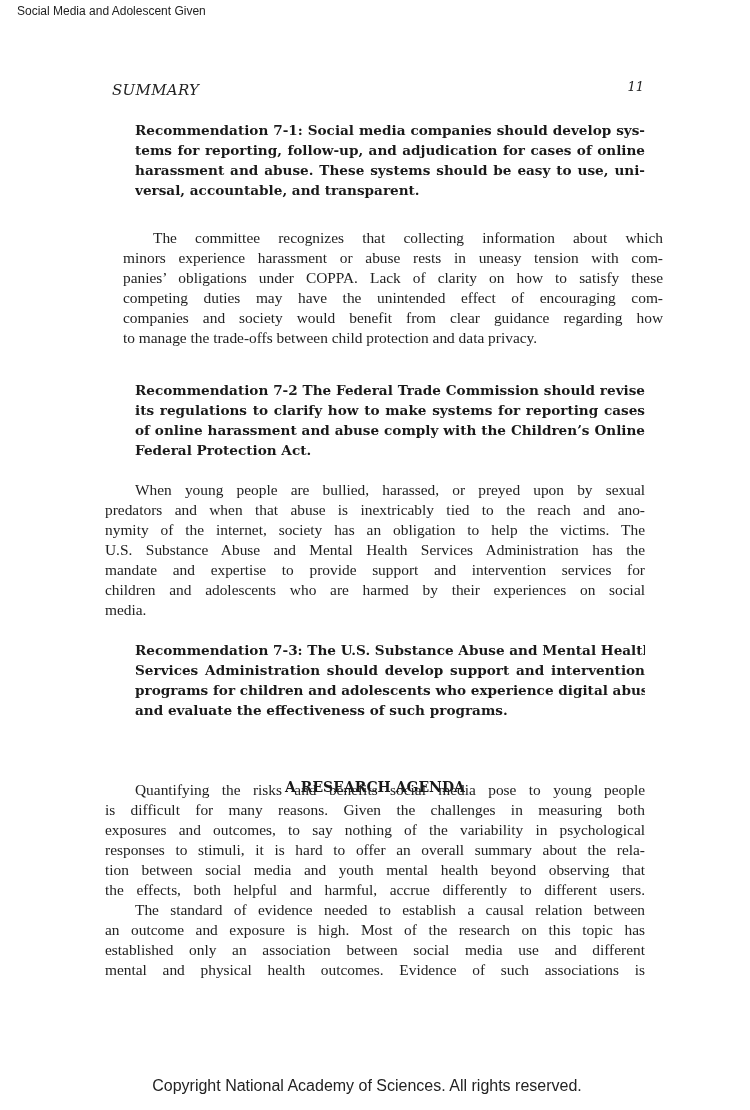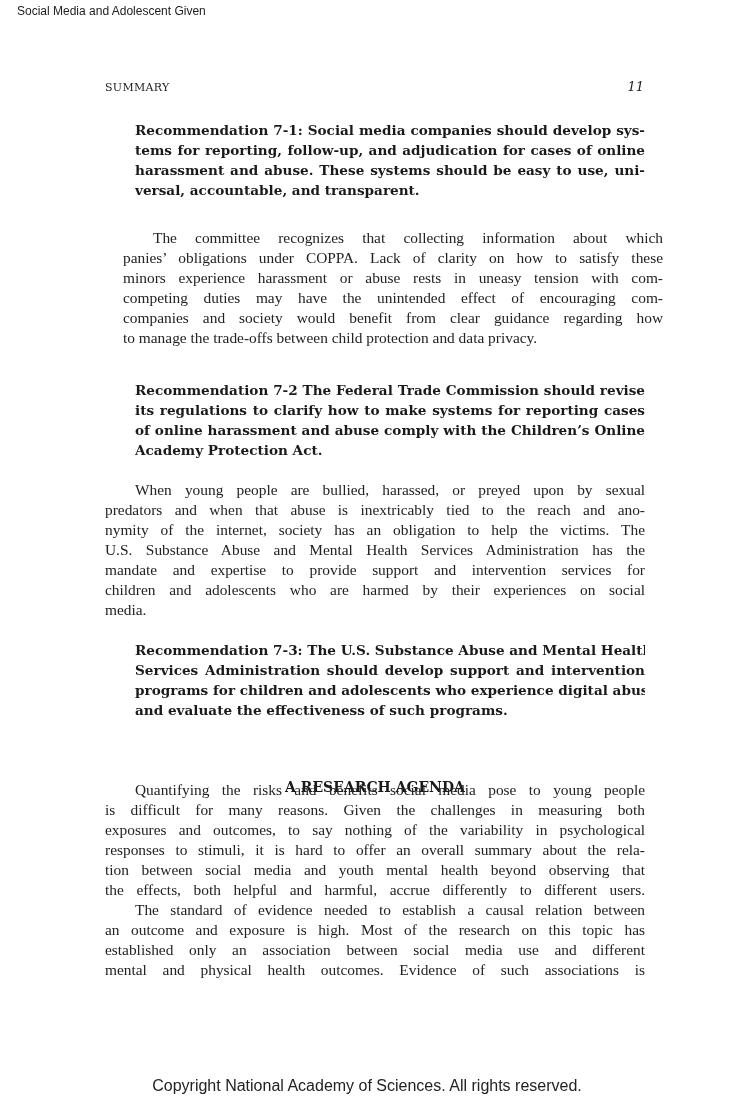--- a/index.html
+++ b/index.html
@@ -18,24 +18,25 @@
     position: absolute;
     left: 17px;
     top: 4px;
     font-family: "Liberation Sans", sans-serif;
     font-size: 12px;
     color: #222;
     line-height: 15px;
   }
   .running-head {
     position: absolute;
-    left: 105px;
+    left: 112px;
     top: 81px;
     font-family: "DejaVu Serif", serif;
-    font-size: 11px;
+    font-style: italic;
+    font-size: 15px;
     letter-spacing: 0.3px;
     color: #222;
   }
   .page-number {
     position: absolute;
     left: 620px;
     width: 24px;
     top: 79px;
     text-align: right;
     font-family: "DejaVu Serif", serif;
@@ -111,32 +112,32 @@
 
 <div class="block rec" style="top:120px;">
   <div class="line">Recommendation 7-1: Social media companies should develop sys-</div>
   <div class="line">tems for reporting, follow-up, and adjudication for cases of online</div>
   <div class="line">harassment and abuse. These systems should be easy to use, uni-</div>
   <div class="line last">versal, accountable, and transparent.</div>
 </div>
 
 <div class="block body-text" style="top:228px;margin-left:18px;">
   <div class="line indent">The committee recognizes that collecting information about which</div>
+  <div class="line">minors experience harassment or abuse rests in uneasy tension with com-</div>
   <div class="line">panies’ obligations under COPPA. Lack of clarity on how to satisfy these</div>
-  <div class="line">minors experience harassment or abuse rests in uneasy tension with com-</div>
   <div class="line">competing duties may have the unintended effect of encouraging com-</div>
   <div class="line">companies and society would benefit from clear guidance regarding how</div>
   <div class="line last">to manage the trade-offs between child protection and data privacy.</div>
 </div>
 
 <div class="block rec" style="top:380px;">
   <div class="line">Recommendation 7-2 The Federal Trade Commission should revise</div>
   <div class="line">its regulations to clarify how to make systems for reporting cases</div>
   <div class="line">of online harassment and abuse comply with the Children’s Online</div>
-  <div class="line last">Academy Protection Act.</div>
+  <div class="line last">Federal Protection Act.</div>
 </div>
 
 <div class="block body-text" style="top:480px;">
   <div class="line indent">When young people are bullied, harassed, or preyed upon by sexual</div>
   <div class="line">predators and when that abuse is inextricably tied to the reach and ano-</div>
   <div class="line">nymity of the internet, society has an obligation to help the victims. The</div>
   <div class="line">U.S. Substance Abuse and Mental Health Services Administration has the</div>
   <div class="line">mandate and expertise to provide support and intervention services for</div>
   <div class="line">children and adolescents who are harmed by their experiences on social</div>
   <div class="line last">media.</div>

